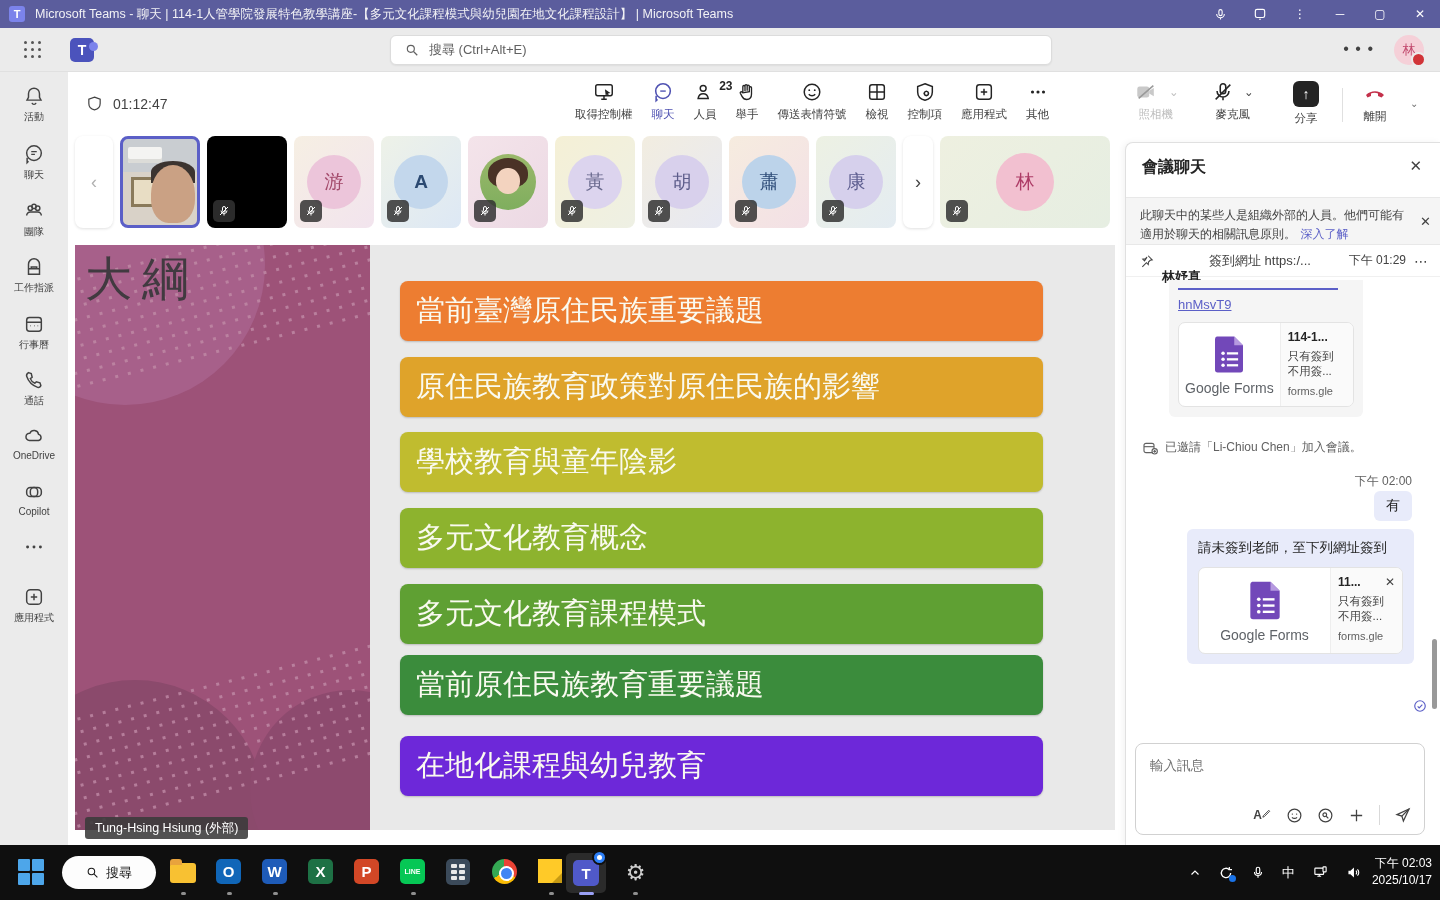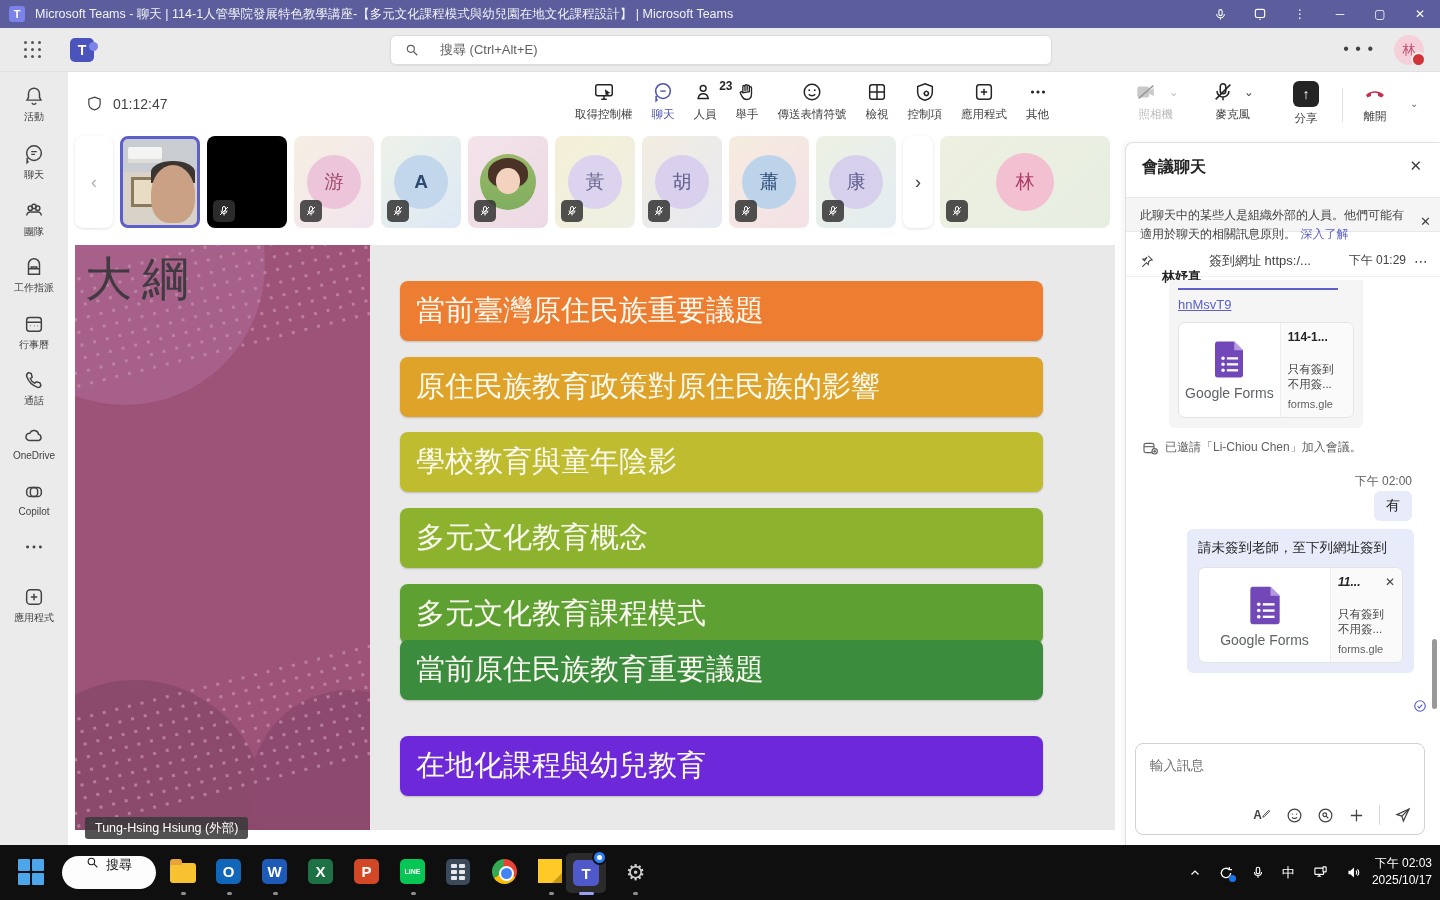--- a/index.html
+++ b/index.html
@@ -13,21 +13,21 @@
   .tb-title { font-size:12.5px; color:#f2f2f5; white-space:nowrap; }
   .tb-right { position:absolute; right:0; top:0; height:28px; display:flex; align-items:center; }
   .tb-btn { width:40px; height:28px; display:flex; align-items:center; justify-content:center; color:#fff; font-size:12px; }
 
   
   .appheader { position:absolute; left:0; top:28px; width:1440px; height:44px; background:#ebebeb; border-bottom:1px solid #e0e0e0; }
   .waffle { position:absolute; left:24px; top:13px; width:18px; height:18px; display:grid; grid-template-columns:repeat(3,1fr); gap:3px; }
   .waffle i { width:3px; height:3px; background:#555; border-radius:50%; }
   .hdr-logo { position:absolute; left:70px; top:10px; width:24px; height:24px; background:#4b53bc; border-radius:5px; color:#fff; font-weight:bold; font-size:14px; display:flex; align-items:center; justify-content:center; }
   .hdr-logo::after { content:""; position:absolute; right:-4px; top:4px; width:9px; height:9px; background:#7b83eb; border-radius:50%; }
-  .hdr-search { position:absolute; left:390px; top:7px; width:662px; height:30px; background:#ffffff; border:1px solid #dcdcdc; border-radius:6px; display:flex; align-items:center; box-shadow:0 1px 2px rgba(0,0,0,.06);gap:11px; }
+  .hdr-search { position:absolute; left:390px; top:7px; width:662px; height:30px; background:#ffffff; border:1px solid #dcdcdc; border-radius:6px; display:flex; align-items:center; box-shadow:0 1px 2px rgba(0,0,0,.06); }
   .hdr-search svg { margin:0 10px 0 14px; }
   .hdr-search span { font-size:13px; color:#616161; }
   .hdr-more { position:absolute; right:66px; top:12px; font-size:16px; color:#424242; letter-spacing:1px; }
   .hdr-avatar { position:absolute; right:16px; top:7px; width:30px; height:30px; background:#f5d0d8; border-radius:50%; color:#c24a6e; font-size:13px; display:flex; align-items:center; justify-content:center; }
   .hdr-avatar::after { content:""; position:absolute; right:-2px; bottom:-2px; width:11px; height:11px; background:#d13438; border:2px solid #ebebeb; border-radius:50%; }
 
   
   .rail { position:absolute; left:0; top:72px; width:68px; height:773px; background:#ebebeb; }
   .rail-item { width:68px; display:flex; flex-direction:column; align-items:center; gap:3px; position:absolute; cursor:pointer; }
   .rail-item span { font-size:10px; color:#424242; white-space:nowrap; }
@@ -87,41 +87,41 @@
   .d2 { left:-20px; top:430px; width:360px; height:120px; transform:rotate(-14deg); }
   .slide-title { position:absolute; left:85px; top:248px; font-family:"Liberation Serif","DejaVu Serif",serif; font-size:47px; color:#413a40; letter-spacing:10px; }
   .slide-right { position:absolute; left:370px; top:245px; width:745px; height:585px; background:#e9e9e9; }
   .sbar { position:absolute; left:30px; width:643px; height:60px; border-radius:8px; display:flex; align-items:center; padding-left:16px; font-family:"Liberation Serif","DejaVu Serif",serif; font-size:29px; color:#fafaf0; box-shadow:0 1px 2px rgba(0,0,0,.2); }
   .presenter-tag { position:absolute; left:85px; top:817px; height:22px; padding:0 10px; background:rgba(58,58,58,.88); border-radius:3px; color:#fff; font-size:12.5px; display:flex; align-items:center; }
 
   
   .chatpanel { position:absolute; left:1125px; top:142px; width:315px; height:703px; background:#fff; border:1px solid #e0e0e0; border-right:none; border-bottom:none; border-radius:8px 0 0 0; box-shadow:-2px 0 6px rgba(0,0,0,.05); }
   .chat-title { position:absolute; left:16px; top:14px; font-size:16px; font-weight:bold; color:#242424; }
   .chat-x { position:absolute; right:18px; top:14px; font-size:15px; color:#424242; cursor:pointer; }
-  .chat-banner { position:absolute; left:0; top:54px; width:315px; height:35px; background:#f5f5f5; border-top:1px solid #e8e8e8; border-bottom:1px solid #e8e8e8; padding:7px 30px 0 14px; }
+  .chat-banner { position:absolute; left:0; top:54px; width:315px; height:48px; background:#f5f5f5; border-top:1px solid #e8e8e8; border-bottom:1px solid #e8e8e8; padding:7px 30px 0 14px; }
   .chat-banner p { font-size:12px; color:#424242; line-height:1.4; display:inline; }
   .chat-banner a { font-size:12px; color:#5b5fc7; text-decoration:none; cursor:pointer; }
   .chat-banner .bx { position:absolute; right:10px; top:16px; font-size:13px; color:#424242; cursor:pointer; }
   .pinned { position:absolute; left:0; top:102px; width:315px; height:32px; display:flex; align-items:center; padding:0 12px 0 14px; gap:8px; border-bottom:1px solid #f0f0f0; cursor:pointer; }
   .pinned .pname { font-size:13px; font-weight:bold; color:#242424; white-space:nowrap;margin-top:32px; }
   .pinned .pprev { font-size:13px; color:#424242; white-space:nowrap; overflow:hidden; text-overflow:ellipsis; flex:1; }
   .pinned .ptime { font-size:12px; color:#424242; white-space:nowrap; }
   .pinned .pmore { font-size:14px; color:#424242; letter-spacing:1px; }
 
   .bubble-gray { position:absolute; left:43px; top:137px; width:194px; background:#f5f5f5; border-radius:0 0 6px 6px; padding:6px 9px 10px; }
   .linkstub { width:160px; height:2px; background:#5b5fc7; margin:2px 0 5px; }
   .plink { font-size:13px; color:#5b5fc7; text-decoration:underline; cursor:pointer; word-break:break-all; line-height:1.45; }
   .gcard { margin-top:7px; background:#fff; border:1px solid #e3e3e3; border-radius:7px; display:flex; overflow:hidden; }
   .gcard .gleft { display:flex; flex-direction:column; align-items:center; justify-content:center; gap:5px; padding:10px 6px; flex:1; }
   .gcard .brand { font-size:14px; color:#5f6368; white-space:nowrap; }
   .gcard .gright { background:#fafafa; border-left:1px solid #eee; padding:7px 7px; width:78px; flex:none; }
   .gcard .gtitle { font-size:12px; font-weight:bold; color:#242424; }
-  .gcard .gdesc { font-size:11.5px; color:#424242; margin-top:18px; line-height:1.3; }
+  .gcard .gdesc { font-size:11.5px; color:#424242; margin-top:5px; line-height:1.3; }
   .gcard .gdom { font-size:11px; color:#616161; margin-top:6px; word-break:break-all; }
-  .gtitle-row { display:flex; justify-content:space-between; align-items:center;font-style:italic; }
+  .gtitle-row { display:flex; justify-content:space-between; align-items:center; }
   .gclose { font-size:12px; color:#424242; cursor:pointer; }
 
   .sysmsg { position:absolute; left:16px; top:440px; display:flex; align-items:center; gap:7px; }
   .sysmsg span { font-size:12px; color:#616161; }
   .stamp { position:absolute; right:28px; top:330px; font-size:12px; color:#616161; }
   .bubble-self-sm { position:absolute; right:28px; top:348px; background:#e8ebfa; border-radius:6px; padding:6px 12px; font-size:14px; color:#242424; }
   .bubble-self { position:absolute; left:61px; top:386px; width:227px; background:#e8ebfa; border-radius:6px; padding:9px 11px 10px; }
   .bubble-self .btext { font-size:13.5px; color:#242424; line-height:1.5; }
   .seen { position:absolute; right:13px; top:556px; }
   .chat-scroll { position:absolute; right:3px; top:496px; width:5px; height:70px; background:#999; border-radius:3px; }
@@ -129,21 +129,21 @@
   .composer { position:absolute; left:9px; top:600px; width:290px; height:92px; border:1px solid #d1d1d1; border-radius:8px; background:#fff; }
   .composer .ph { position:absolute; left:14px; top:13px; font-size:13.5px; color:#707070; }
   .composer .crow { position:absolute; right:12px; bottom:9px; display:flex; align-items:center; gap:14px; }
   .cdiv { width:1px; height:20px; background:#d9d9d9; }
   .penA { font-size:12px; color:#424242; font-weight:bold; position:relative; }
 
   
   .taskbar { position:absolute; left:0; top:845px; width:1440px; height:55px; background:#0f0f0f; }
   .tk-start { position:absolute; left:18px; top:14px; width:26px; height:26px; display:grid; grid-template-columns:1fr 1fr; gap:2px; }
   .tk-start i { background:#4da6ea; border-radius:1px; }
-  .tk-search { position:absolute; left:62px; top:11px; width:94px; height:33px; background:#fdfdfd; border-radius:17px; display:flex; justify-content:center; gap:7px; font-size:13px; color:#1a1a1a; cursor:pointer; }
+  .tk-search { position:absolute; left:62px; top:11px; width:94px; height:33px; background:#fdfdfd; border-radius:17px; display:flex; align-items:center; justify-content:center; gap:7px; font-size:13px; color:#1a1a1a; cursor:pointer; }
   .tk-icon { position:absolute; top:14px; width:27px; height:27px; cursor:pointer; }
   .tk-dot { position:absolute; top:47px; width:5px; height:3px; border-radius:2px; background:#8f8f8f; }
   .sq { width:25px; height:25px; border-radius:5px; color:#fff; font-weight:bold; font-size:15px; display:flex; align-items:center; justify-content:center; }
   .folder { width:26px; height:20px; background:#f8c132; border-radius:3px; position:relative; margin-top:4px; }
   .folder::before { content:""; position:absolute; left:0; top:-4px; width:12px; height:6px; background:#e8a33d; border-radius:3px 3px 0 0; }
   .calcsq { width:24px; height:26px; background:#3b4a5a; border-radius:5px; display:grid; grid-template-columns:1fr 1fr; gap:2px; padding:5px; }
   .calcsq i { background:#e8e8e8; border-radius:1px; }
   .chrome { width:25px; height:25px; border-radius:50%; background:conic-gradient(#ea4335 0 33%, #fbbc05 33% 66%, #34a853 66% 100%); position:relative; }
   .chrome::after { content:""; position:absolute; left:7px; top:7px; width:11px; height:11px; background:#4285f4; border:2px solid #fff; border-radius:50%; }
   .sticky { width:24px; height:24px; background:#ffca28; position:relative; }
@@ -545,21 +545,21 @@
     </div>
   <div class="sbar" style="top: 187px; background-color: rgb(192, 188, 47);">
       <span>學校教育與童年陰影</span>
     </div>
   <div class="sbar" style="top: 263px; background-color: rgb(141, 179, 46);">
       <span>多元文化教育概念</span>
     </div>
   <div class="sbar" style="top: 339px; background-color: rgb(95, 160, 51);">
       <span>多元文化教育課程模式</span>
     </div>
-  <div class="sbar" style="top: 395px; background-color: rgb(59, 140, 60);">
+  <div class="sbar" style="top: 410px; background-color: rgb(59, 140, 60);">
       <span>當前原住民族教育重要議題</span>
     </div>
   <div class="sbar" style="top: 491px; background-color: #6d28d9;">
       <span>在地化課程與幼兒教育</span>
     </div>
 </div>
 <div class="presenter-tag">Tung-Hsing Hsiung (外部)</div>
 
 <div class="chatpanel">
   <div class="chat-title">會議聊天</div>

